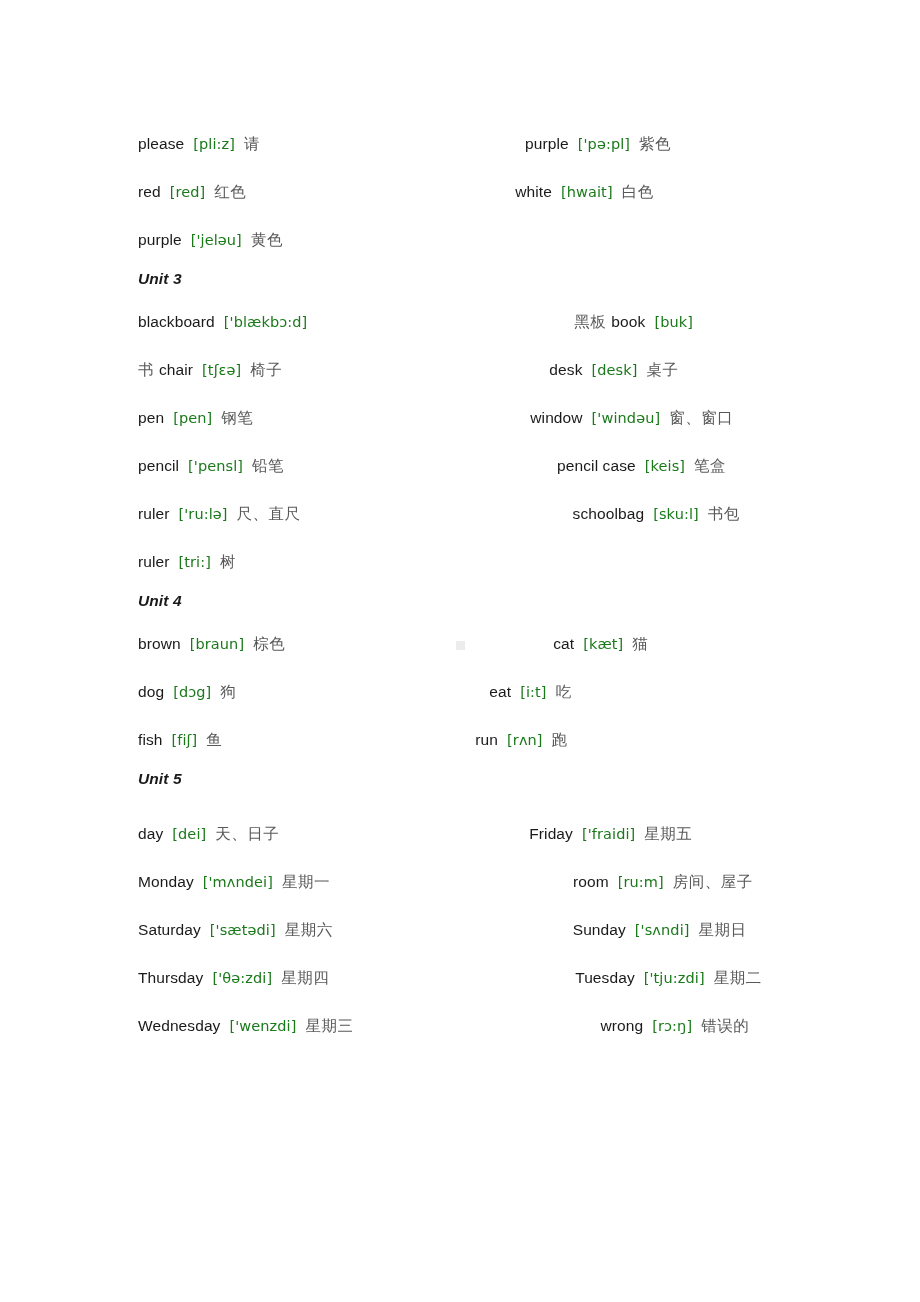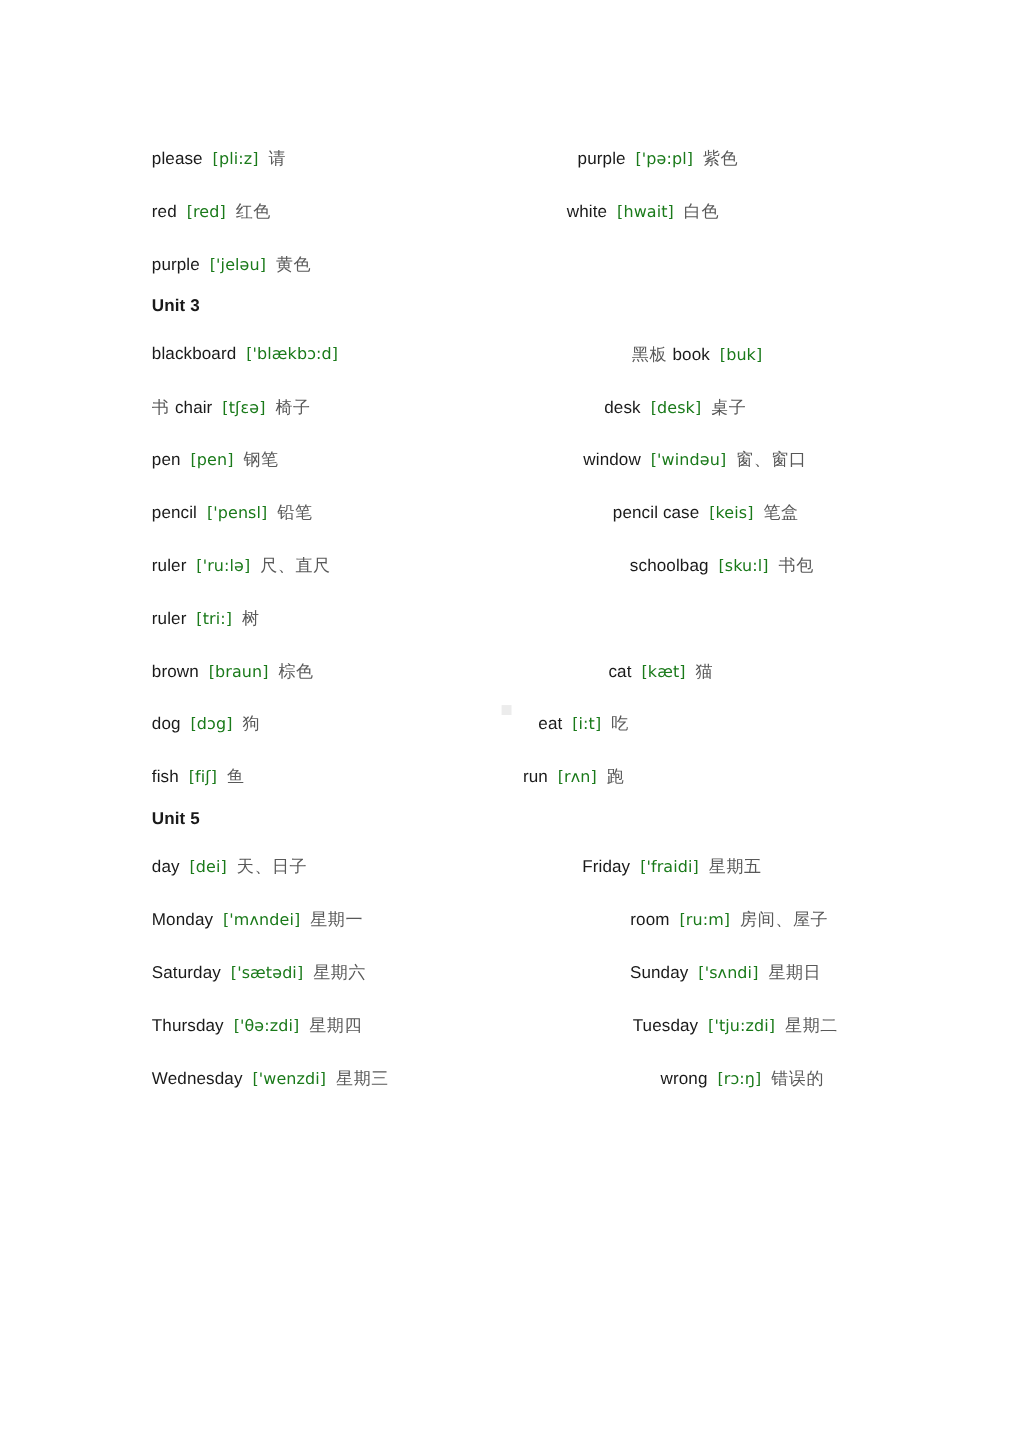--- a/index.html
+++ b/index.html
@@ -34,20 +34,21 @@
   
   .unit-heading {
     font-size: 15.5px;
     font-weight: bold;
     color: #1a1a1a;
     letter-spacing: 0.1px;
     margin: 0;
     padding: 0;
     height: 30px;
     line-height: 30px;
+    font-style: italic;
   }
 
   
   .row {
     height: 48px;
     line-height: 48px;
     white-space: nowrap;
     font-size: 0;
   }
 
@@ -101,24 +102,25 @@
       <div class="row"><span class="col"><span class="en">please</span><span class="sp sp-md"></span><span class="ipa">[pli:z]</span><span class="sp sp-md"></span><span class="zh">请</span></span><span class="col" style="width: 265px; font-size: 0px; overflow: hidden;">&nbsp;</span><span class="col"><span class="en">purple</span><span class="sp sp-md"></span><span class="ipa">['pə:pl]</span><span class="sp sp-md"></span><span class="zh">紫色</span></span></div>
       <div class="row"><span class="col"><span class="en">red</span><span class="sp sp-md"></span><span class="ipa">[red]</span><span class="sp sp-md"></span><span class="zh">红色</span></span><span class="col" style="width: 269px; font-size: 0px; overflow: hidden;">&nbsp;</span><span class="col"><span class="en">white</span><span class="sp sp-md"></span><span class="ipa">[hwait]</span><span class="sp sp-md"></span><span class="zh">白色</span></span></div>
       <div class="row"><span class="col"><span class="en">purple</span><span class="sp sp-md"></span><span class="ipa">['jeləu]</span><span class="sp sp-md"></span><span class="zh">黄色</span></span></div>
       <div class="unit-heading" style="margin-top: 0px; margin-bottom: 4px;">Unit 3</div>
       <div class="row"><span class="col"><span class="en">blackboard</span><span class="sp sp-md"></span><span class="ipa">['blækbɔ:d]</span></span><span class="col" style="width: 267px; font-size: 0px; overflow: hidden;">&nbsp;</span><span class="col"><span class="zh">黑板</span><span class="sp sp-sm"></span><span class="en">book</span><span class="sp sp-md"></span><span class="ipa">[buk]</span></span></div>
       <div class="row"><span class="col"><span class="zh">书</span><span class="sp sp-sm"></span><span class="en">chair</span><span class="sp sp-md"></span><span class="ipa">[tʃɛə]</span><span class="sp sp-md"></span><span class="zh">椅子</span></span><span class="col" style="width: 267px; font-size: 0px; overflow: hidden;">&nbsp;</span><span class="col"><span class="en">desk</span><span class="sp sp-md"></span><span class="ipa">[desk]</span><span class="sp sp-md"></span><span class="zh">桌子</span></span></div>
       <div class="row"><span class="col"><span class="en">pen</span><span class="sp sp-md"></span><span class="ipa">[pen]</span><span class="sp sp-md"></span><span class="zh">钢笔</span></span><span class="col" style="width: 277px; font-size: 0px; overflow: hidden;">&nbsp;</span><span class="col"><span class="en">window</span><span class="sp sp-md"></span><span class="ipa">['windəu]</span><span class="sp sp-md"></span><span class="zh">窗、窗口</span></span></div>
       <div class="row"><span class="col"><span class="en">pencil</span><span class="sp sp-md"></span><span class="ipa">['pensl]</span><span class="sp sp-md"></span><span class="zh">铅笔</span></span><span class="col" style="width: 273px; font-size: 0px; overflow: hidden;">&nbsp;</span><span class="col"><span class="en">pencil case</span><span class="sp sp-md"></span><span class="ipa">[keis]</span><span class="sp sp-md"></span><span class="zh">笔盒</span></span></div>
       <div class="row"><span class="col"><span class="en">ruler</span><span class="sp sp-md"></span><span class="ipa">['ru:lə]</span><span class="sp sp-md"></span><span class="zh">尺、直尺</span></span><span class="col" style="width: 272px; font-size: 0px; overflow: hidden;">&nbsp;</span><span class="col"><span class="en">schoolbag</span><span class="sp sp-md"></span><span class="ipa">[sku:l]</span><span class="sp sp-md"></span><span class="zh">书包</span></span></div>
       <div class="row"><span class="col"><span class="en">ruler</span><span class="sp sp-md"></span><span class="ipa">[tri:]</span><span class="sp sp-md"></span><span class="zh">树</span></span></div>
+      <div class="unit-heading" style="margin-top: 0px; margin-bottom: 4px;">Unit 4</div>
       <div class="row"><span class="col"><span class="en">brown</span><span class="sp sp-md"></span><span class="ipa">[braun]</span><span class="sp sp-md"></span><span class="zh">棕色</span></span><span class="col" style="width: 268px; font-size: 0px; overflow: hidden;">&nbsp;</span><span class="col"><span class="en">cat</span><span class="sp sp-md"></span><span class="ipa">[kæt]</span><span class="sp sp-md"></span><span class="zh">猫</span></span></div>
       <div class="row"><span class="col"><span class="en">dog</span><span class="sp sp-md"></span><span class="ipa">[dɔg]</span><span class="sp sp-md"></span><span class="zh">狗</span></span><span class="col" style="width: 253px; font-size: 0px; overflow: hidden;">&nbsp;</span><span class="col"><span class="en">eat</span><span class="sp sp-md"></span><span class="ipa">[i:t]</span><span class="sp sp-md"></span><span class="zh">吃</span></span></div>
       <div class="row"><span class="col"><span class="en">fish</span><span class="sp sp-md"></span><span class="ipa">[fiʃ]</span><span class="sp sp-md"></span><span class="zh">鱼</span></span><span class="col" style="width: 253px; font-size: 0px; overflow: hidden;">&nbsp;</span><span class="col"><span class="en">run</span><span class="sp sp-md"></span><span class="ipa">[rʌn]</span><span class="sp sp-md"></span><span class="zh">跑</span></span></div>
-      <div class="unit-heading" style="margin-top: 0px; margin-bottom: 4px;">Unit 5</div>
+      <div class="unit-heading" style="margin-top: 0px; margin-bottom: 16px;">Unit 5</div>
       <div class="row"><span class="col"><span class="en">day</span><span class="sp sp-md"></span><span class="ipa">[dei]</span><span class="sp sp-md"></span><span class="zh">天、日子</span></span><span class="col" style="width: 250px; font-size: 0px; overflow: hidden;">&nbsp;</span><span class="col"><span class="en">Friday</span><span class="sp sp-md"></span><span class="ipa">['fraidi]</span><span class="sp sp-md"></span><span class="zh">星期五</span></span></div>
       <div class="row"><span class="col"><span class="en">Monday</span><span class="sp sp-md"></span><span class="ipa">['mʌndei]</span><span class="sp sp-md"></span><span class="zh">星期一</span></span><span class="col" style="width: 243px; font-size: 0px; overflow: hidden;">&nbsp;</span><span class="col"><span class="en">room</span><span class="sp sp-md"></span><span class="ipa">[ru:m]</span><span class="sp sp-md"></span><span class="zh">房间、屋子</span></span></div>
       <div class="row"><span class="col"><span class="en">Saturday</span><span class="sp sp-md"></span><span class="ipa">['sætədi]</span><span class="sp sp-md"></span><span class="zh">星期六</span></span><span class="col" style="width: 240px; font-size: 0px; overflow: hidden;">&nbsp;</span><span class="col"><span class="en">Sunday</span><span class="sp sp-md"></span><span class="ipa">['sʌndi]</span><span class="sp sp-md"></span><span class="zh">星期日</span></span></div>
       <div class="row"><span class="col"><span class="en">Thursday</span><span class="sp sp-md"></span><span class="ipa">['θə:zdi]</span><span class="sp sp-md"></span><span class="zh">星期四</span></span><span class="col" style="width: 246px; font-size: 0px; overflow: hidden;">&nbsp;</span><span class="col"><span class="en">Tuesday</span><span class="sp sp-md"></span><span class="ipa">['tju:zdi]</span><span class="sp sp-md"></span><span class="zh">星期二</span></span></div>
       <div class="row"><span class="col"><span class="en">Wednesday</span><span class="sp sp-md"></span><span class="ipa">['wenzdi]</span><span class="sp sp-md"></span><span class="zh">星期三</span></span><span class="col" style="width: 247px; font-size: 0px; overflow: hidden;">&nbsp;</span><span class="col"><span class="en">wrong</span><span class="sp sp-md"></span><span class="ipa">[rɔ:ŋ]</span><span class="sp sp-md"></span><span class="zh">错误的</span></span></div>
     </div>
   <div class="artifact"></div>
 </div>
 
 </body></html>

